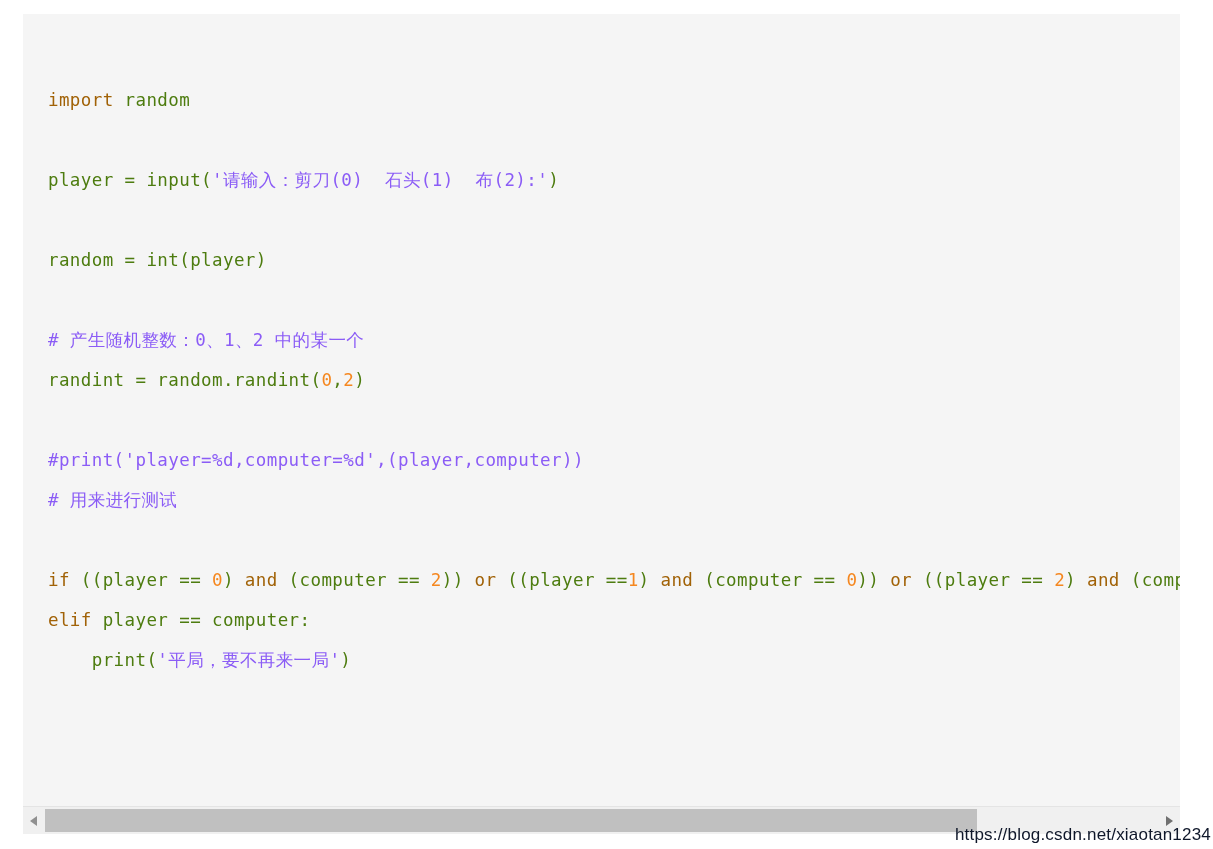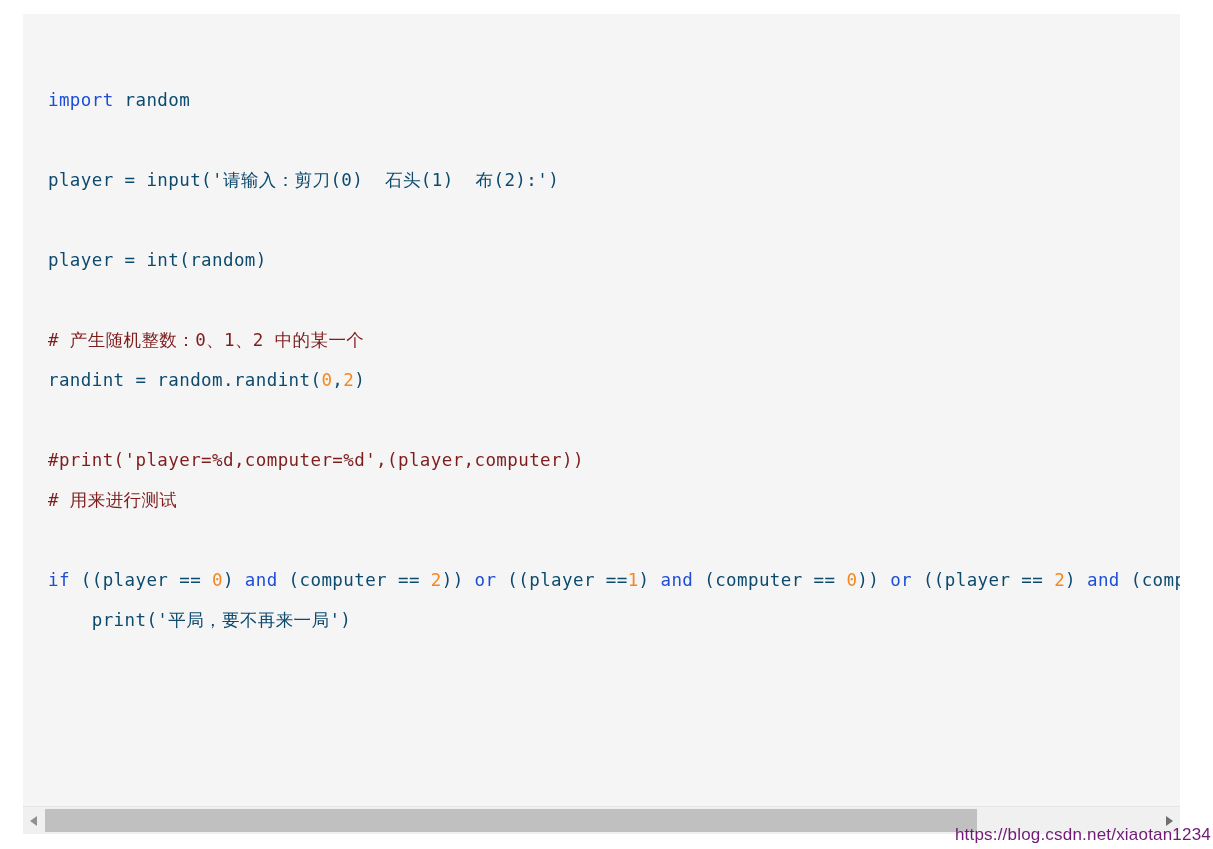--- a/index.html
+++ b/index.html
@@ -51,25 +51,25 @@
     line-height: 40px;
     white-space: pre;
     font-family: "DejaVu Sans Mono", "Liberation Mono", monospace;
     font-size: 17.5px;
     letter-spacing: 0.4px;
     color: #333333;
   }
   .line.blank { height: 40px; }
 
   
-  .kw      { color: #1d4ed8; }   
-  .str     { color: #0c4a6e; margin-top: 44px; }   
+  .kw      { color: #a16207; }   
+  .str     { color: #8b5cf6; margin-top: 44px; }   
   .num     { color: #f5871f; }   
-  .cmt     { color: #7f1d1d; }   
-  .plain   { color: #0c4a6e; }
+  .cmt     { color: #8b5cf6; }   
+  .plain   { color: #4d7c0f; }
 
   
   .hscroll {
     position: absolute;
     left: 0;
     bottom: 0;
     width: 1157px;
     height: 27px;
     background: #f0f0f0;
     border-top: 1px solid #e4e4e4;
@@ -100,48 +100,49 @@
     background: #c0c0c0;
   }
 
   
   .watermark {
     position: absolute;
     right: 2px;
     bottom: 4px;
     font-family: "Liberation Sans", sans-serif;
     font-size: 17px;
-    color: #701a75;
+    color: #0f172a;
     letter-spacing: 0.2px;
     white-space: nowrap;
     pointer-events: none;
   }
 </style>
 </head>
 <body>
 
 <div id="root">
 
   <div class="code-block">
 
     <div class="code-scroll">
       <div class="code-inner">
           <div class="line"><span class="kw">import</span><span class="plain"> random</span></div>
           <div class="line blank"></div>
           <div class="line"><span class="plain">player = input(</span><span class="str">'请输入：剪刀(0)  石头(1)  布(2):'</span><span class="plain">)</span></div>
           <div class="line blank"></div>
-          <div class="line"><span class="plain">player = int(random)</span></div>
+          <div class="line"><span class="plain">random = int(player)</span></div>
           <div class="line blank"></div>
           <div class="line"><span class="cmt"># 产生随机整数：0、1、2 中的某一个</span></div>
           <div class="line"><span class="plain">randint = random.randint(</span><span class="num">0</span><span class="plain">,</span><span class="num">2</span><span class="plain">)</span></div>
           <div class="line blank"></div>
           <div class="line"><span class="cmt">#print('player=%d,computer=%d',(player,computer))</span></div>
           <div class="line"><span class="cmt"># 用来进行测试</span></div>
           <div class="line blank"></div>
           <div class="line"><span class="kw">if</span><span class="plain"> ((player == </span><span class="num">0</span><span class="plain">) </span><span class="kw">and</span><span class="plain"> (computer == </span><span class="num">2</span><span class="plain">)) </span><span class="kw">or</span><span class="plain"> ((player ==</span><span class="num">1</span><span class="plain">) </span><span class="kw">and</span><span class="plain"> (computer == </span><span class="num">0</span><span class="plain">)) </span><span class="kw">or</span><span class="plain"> ((player == </span><span class="num">2</span><span class="plain">) </span><span class="kw">and</span><span class="plain"> (computer == 1)):</span></div>
+          <div class="line"><span class="kw">elif</span><span class="plain"> player == computer:</span></div>
           <div class="line"><span class="plain">    print(</span><span class="str">'平局，要不再来一局'</span><span class="plain">)</span></div>
         </div>
     </div>
 
     <div class="hscroll">
       <div class="track"></div>
       <div class="arrow left">
         <span>
           <svg width="8" height="10" viewBox="0 0 8 10" aria-hidden="true">
             <polygon points="7,0 7,10 0,5" fill="#909090"></polygon>

